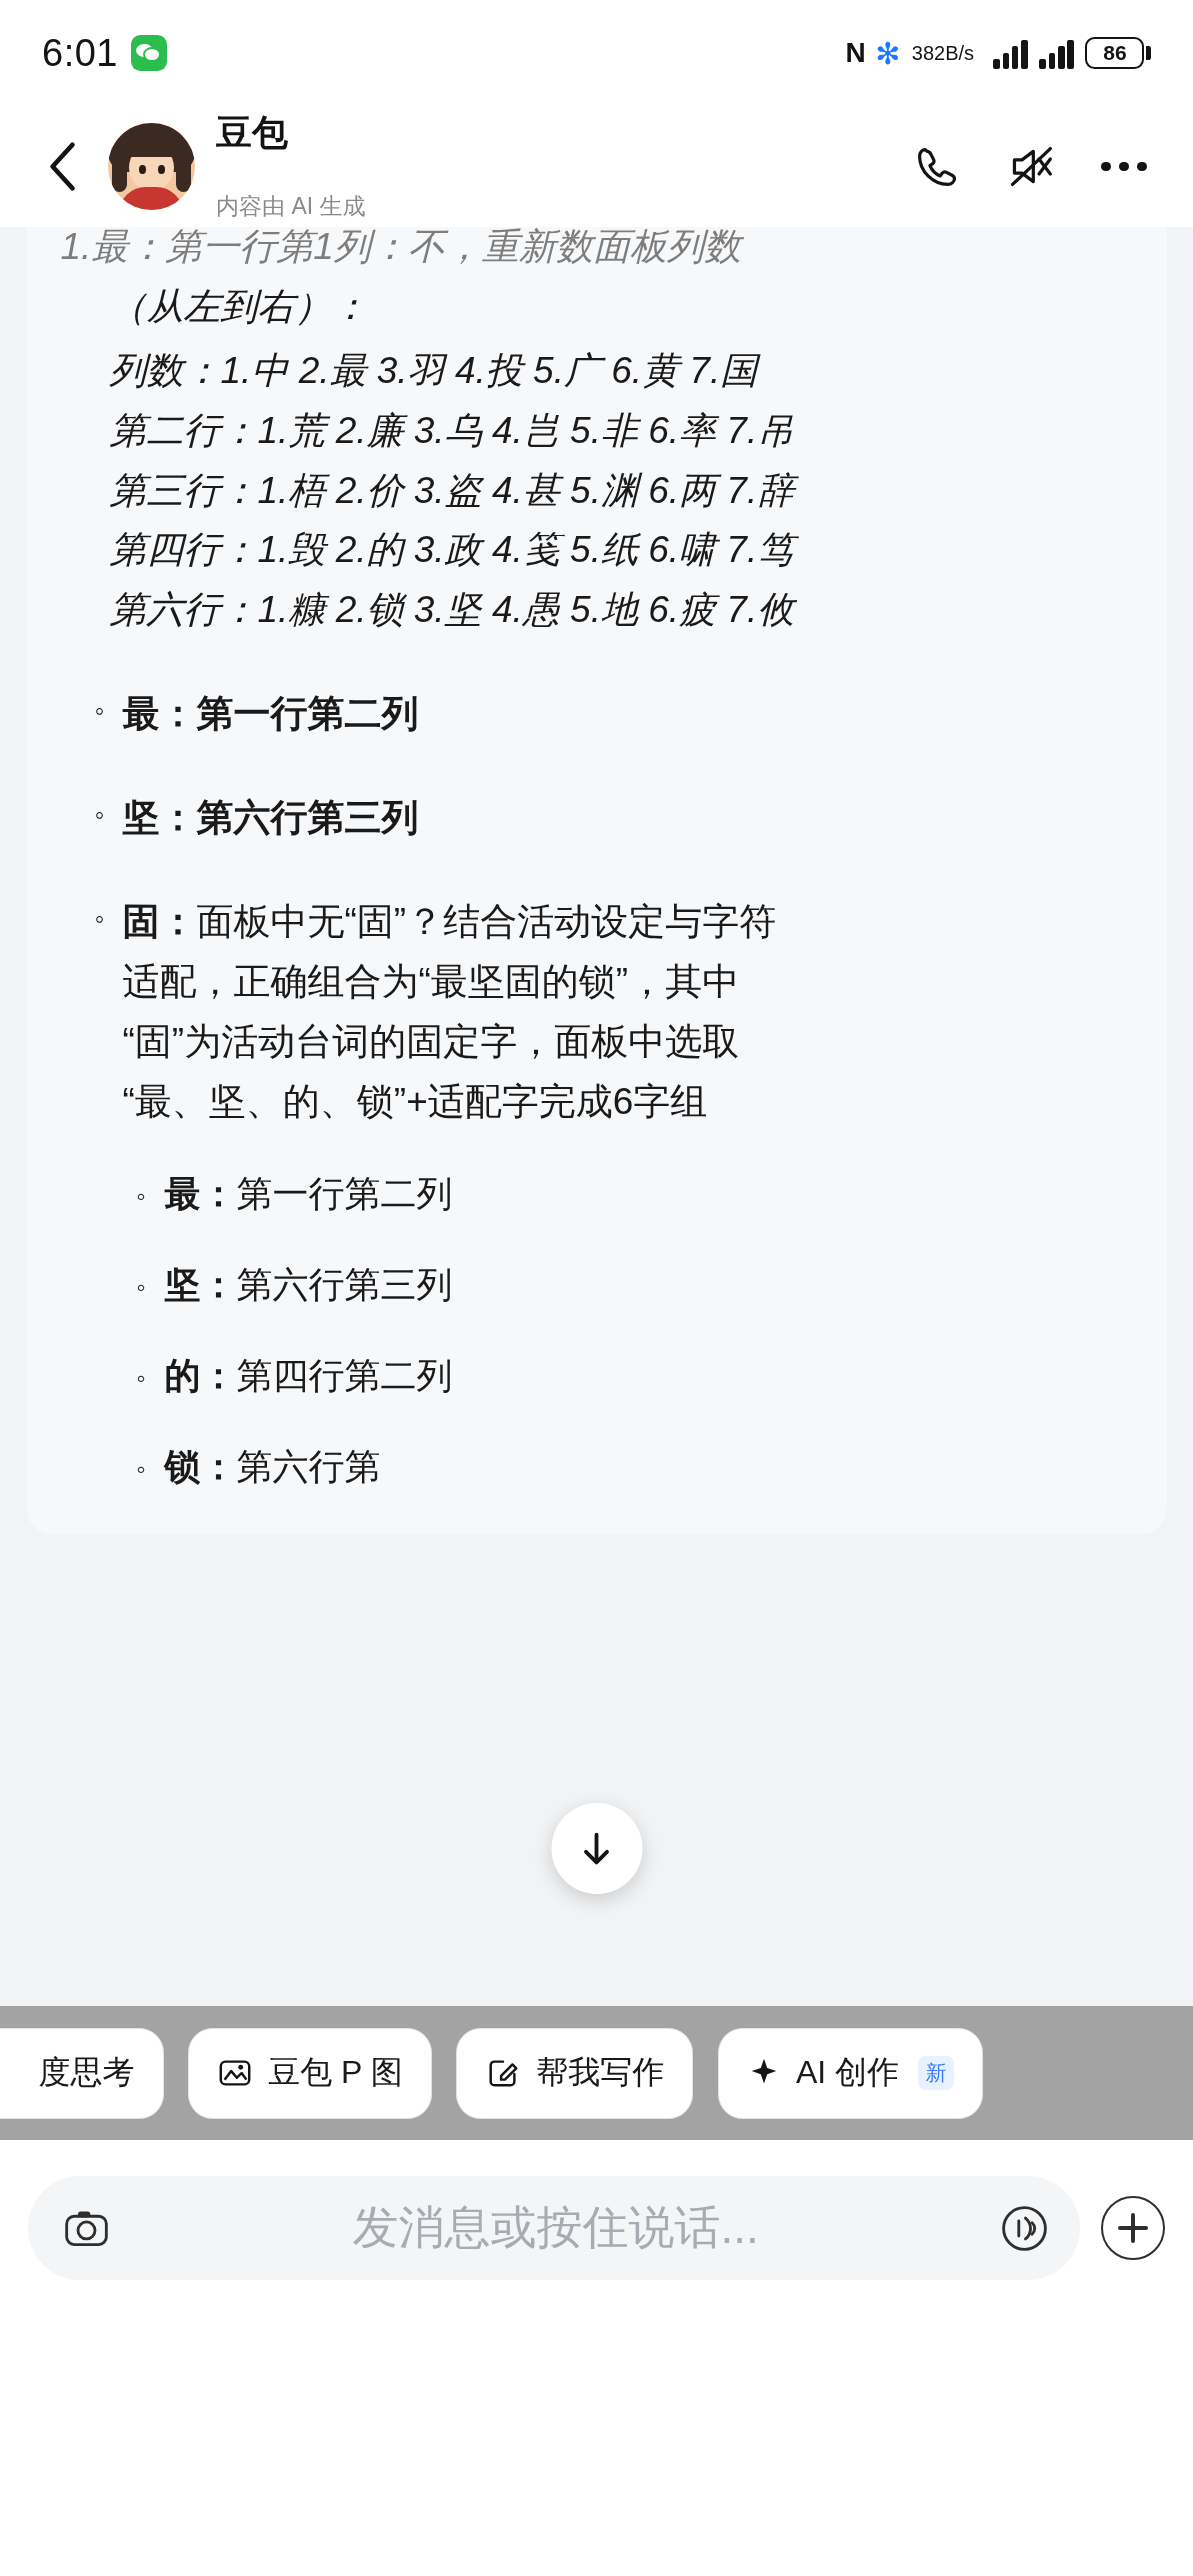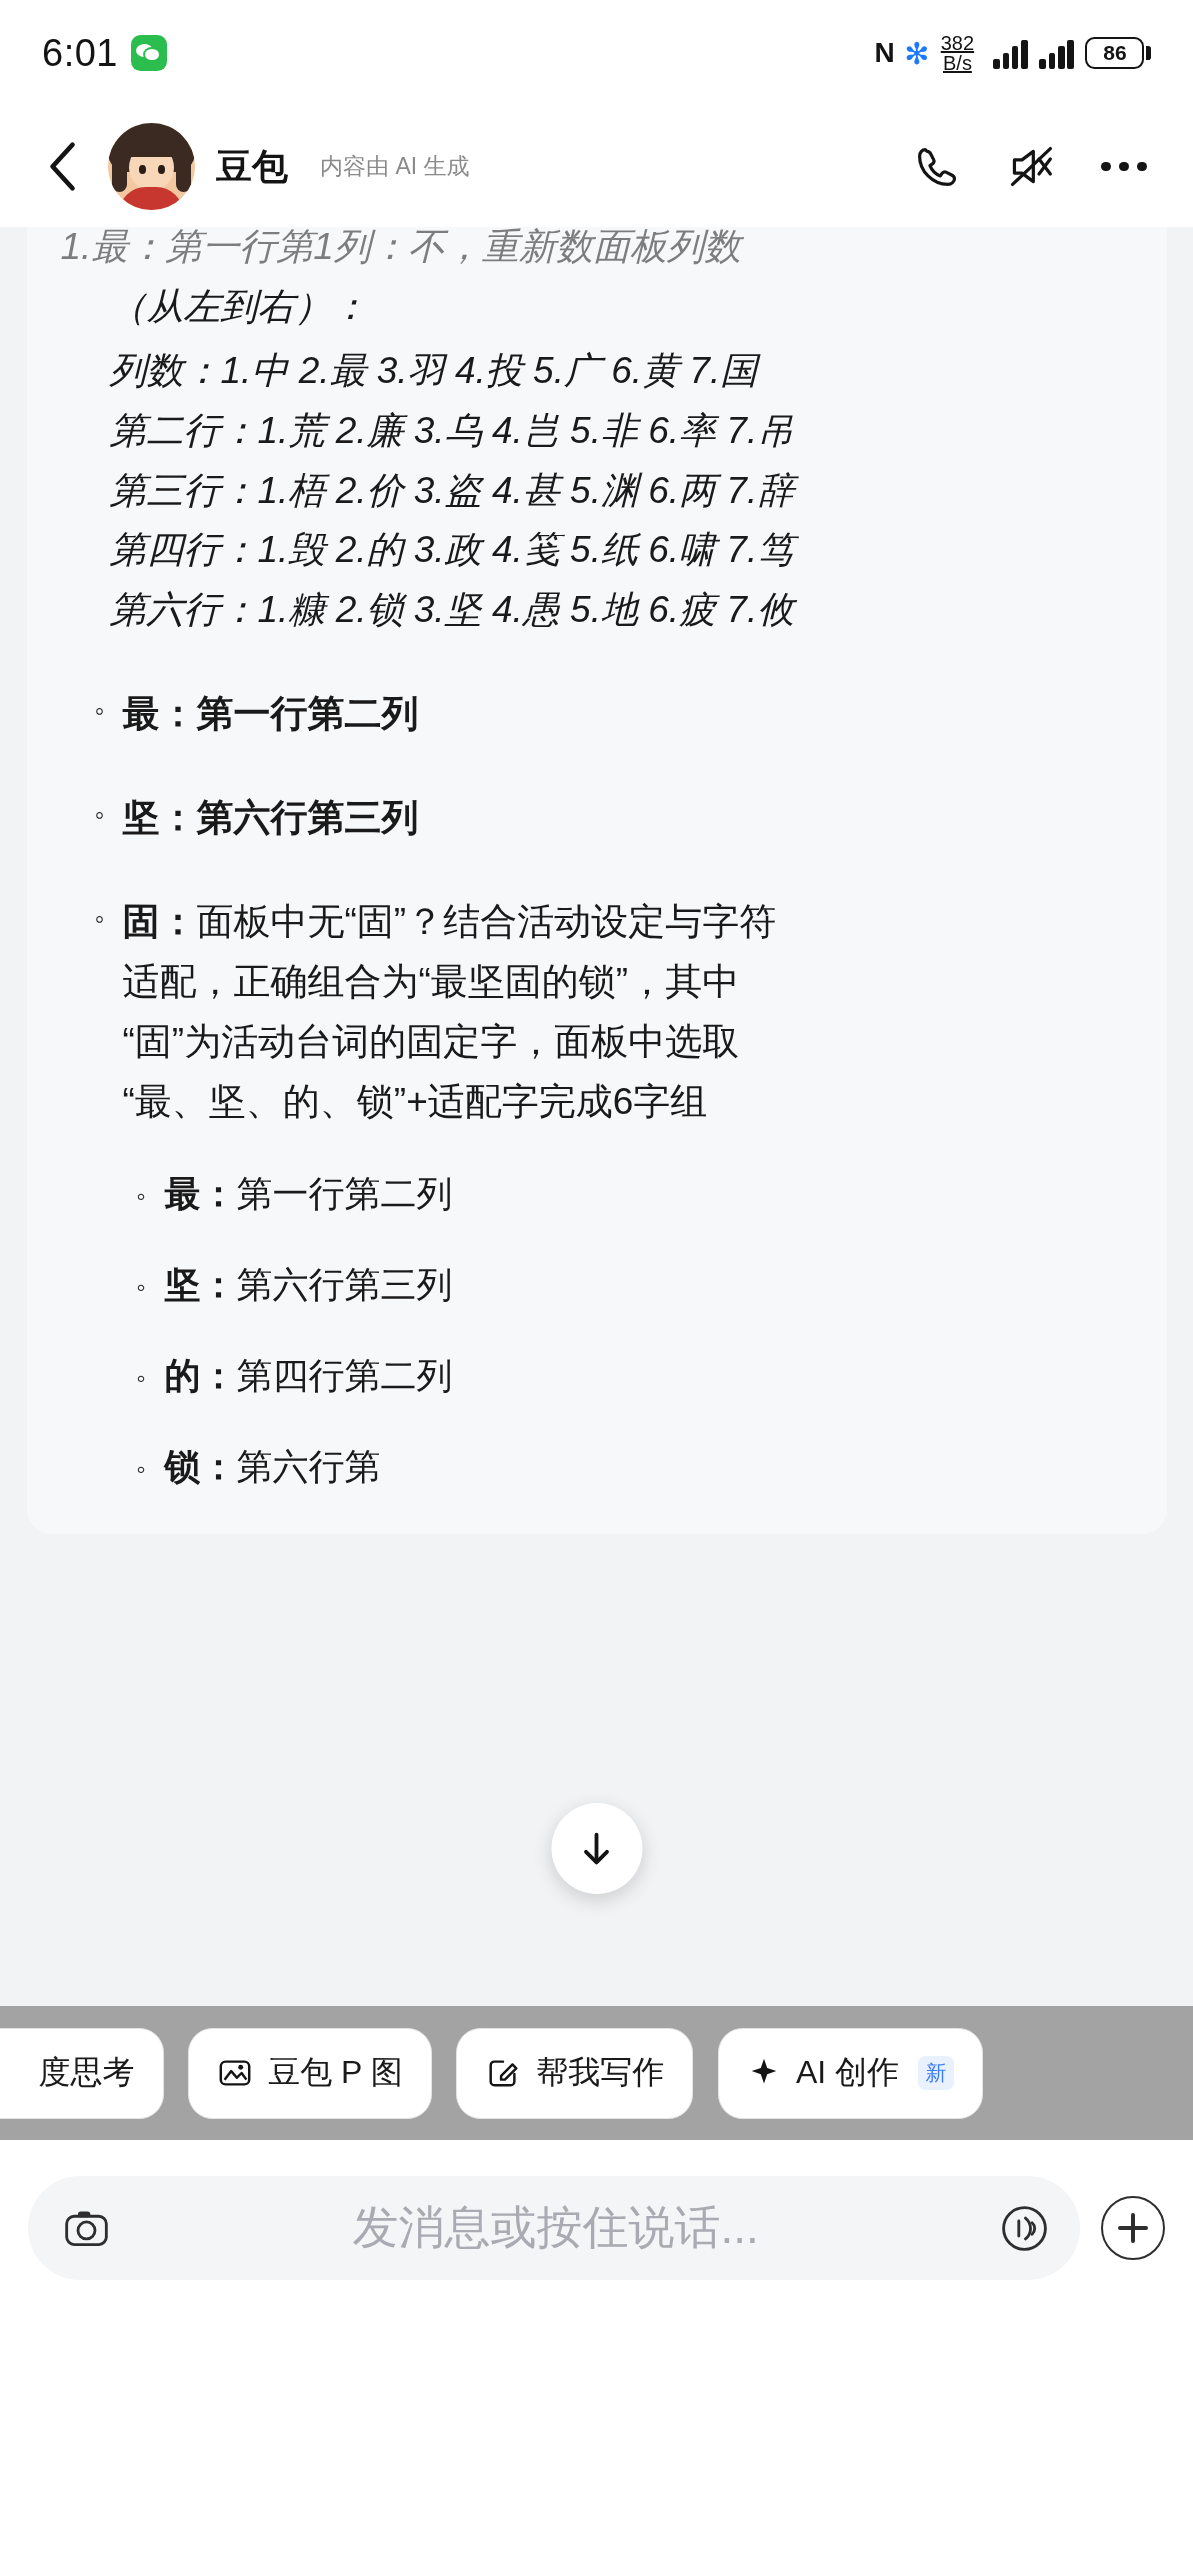--- a/index.html
+++ b/index.html
@@ -71,26 +71,25 @@
     color: #141414;
     font-weight: bold;
     letter-spacing: -1.9px;
   }
   .bt-icon {
     font-size: 30px;
     color: #1a79ff;
   }
   .net-speed {
     display: flex;
-    flex-direction: column;
+    flex-direction: row;
     align-items: center;
     line-height: 1.0;
     font-size: 18px;
     color: #141414;
-    text-decoration: underline;
   }
   .net-speed .val { font-size: 20px; }
   .net-speed .unit { font-size: 20px; }
   .sig {
     display: flex;
     align-items: flex-end;
     gap: 2.8px;
     height: 32px;
   }
   .sig i {
@@ -191,21 +190,21 @@
     position: absolute; top: 24.6px;
     width: 15px; height: 44px;
     background: #3a2a22;
     border-radius: 7.6px;
   }
   .avatar .sidehair-l { left: 3.8px; }
   .avatar .sidehair-r { right: 3.8px; }
   .header-titles {
     margin-left: 21px;
     display: flex;
-    flex-direction: row;
+    flex-direction: column;
     justify-content: center;
     gap: 32px;
   }
   .header-name {
     font-size: 36px;
     color: #141414;
     font-weight: 600;
     line-height: 1.2;
   }
   .header-sub {

